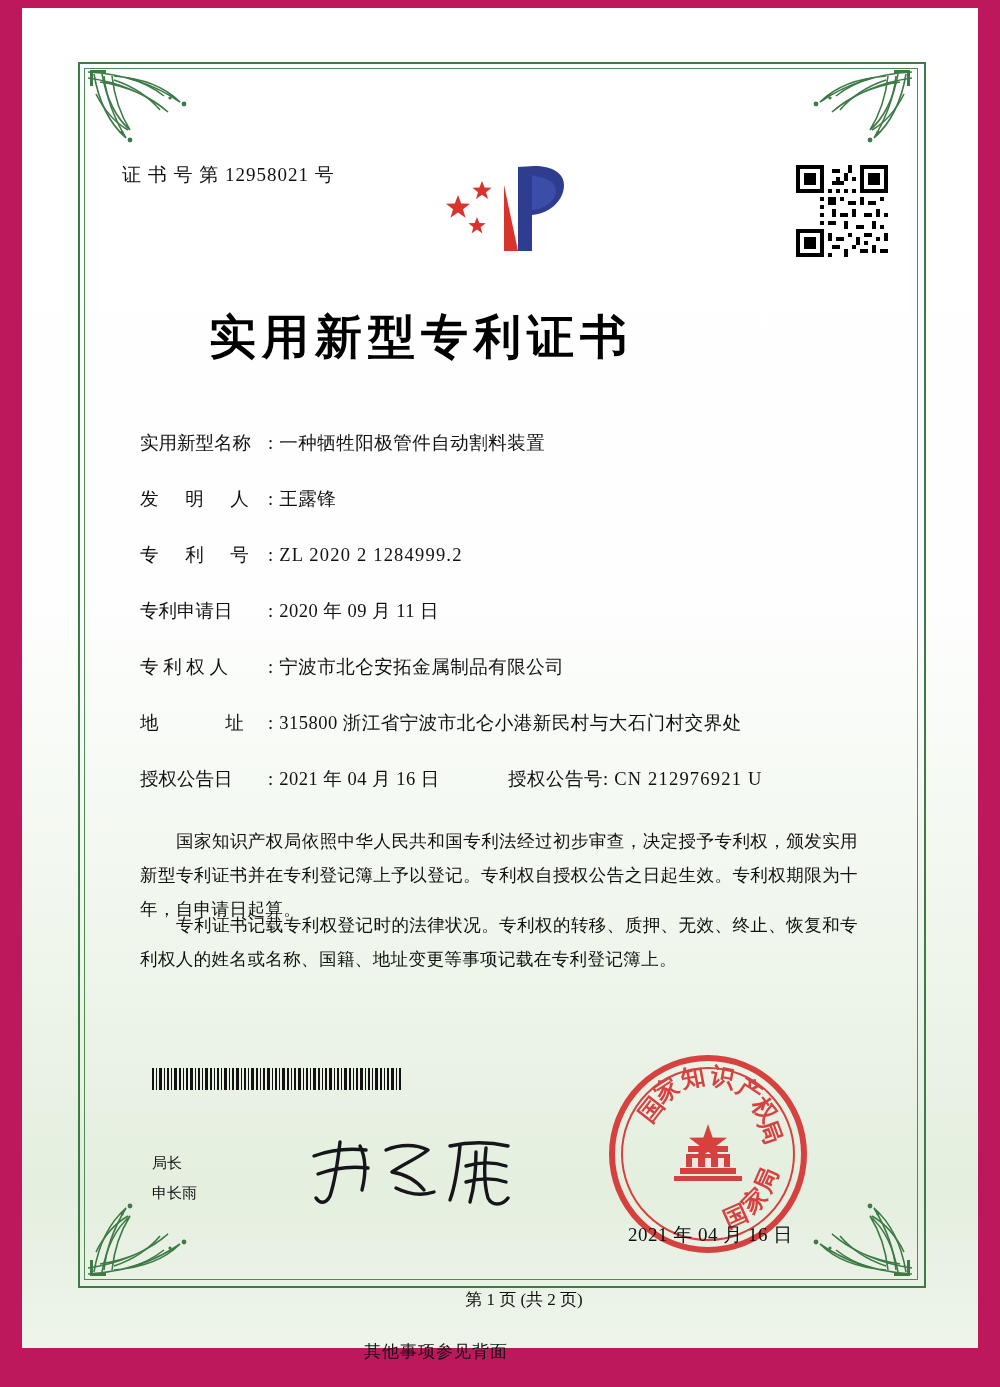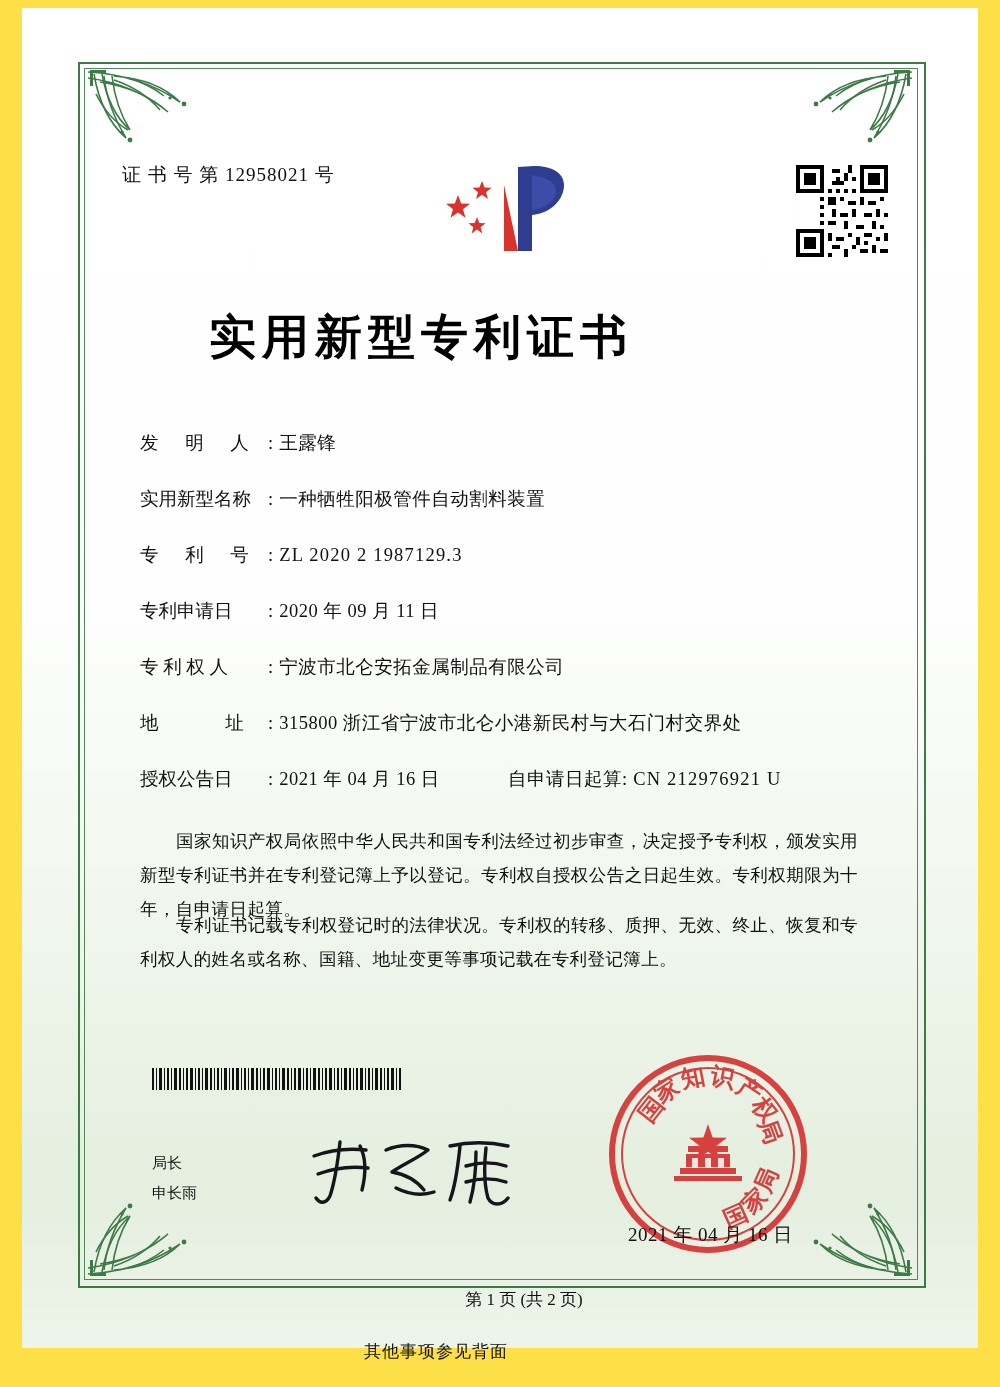--- a/index.html
+++ b/index.html
@@ -11,21 +11,21 @@
     width: 1000px;
     height: 1387px;
     font-family: "Liberation Serif", "DejaVu Serif", serif;
     overflow: hidden;
   }
 
   .page {
     position: relative;
     width: 1000px;
     height: 1387px;
-    background: #fde047;
+    background: #be185d;
   }
 
   
   .paper {
     position: absolute;
     left: 22px;
     top: 8px;
     width: 956px;
     height: 1340px;
     background:
@@ -395,41 +395,41 @@
         <rect x="8" y="22" width="1" height="1"></rect>
           <rect x="17" y="19" width="1" height="1"></rect>
       </g>
     </svg>
   </div>
 
   <div class="title">实用新型专利证书</div>
 
   <div class="fields">
     <div class="field-row">
+      <span class="f-label">实用新型名称</span><span class="f-colon">:</span><span class="f-value">一种牺牲阳极管件自动割料装置</span>
+    </div>
+    <div class="field-row">
       <span class="f-label sp4">发 明 人</span><span class="f-colon">:</span><span class="f-value">王露锋</span>
     </div>
     <div class="field-row">
-      <span class="f-label">实用新型名称</span><span class="f-colon">:</span><span class="f-value">一种牺牲阳极管件自动割料装置</span>
-    </div>
-    <div class="field-row">
-      <span class="f-label sp4">专 利 号</span><span class="f-colon">:</span><span class="f-value mono-sp">ZL 2020 2 1987129.3</span>
+      <span class="f-label sp4">专 利 号</span><span class="f-colon">:</span><span class="f-value mono-sp">ZL 2020 2 1284999.2</span>
     </div>
     <div class="field-row">
       <span class="f-label">专利申请日</span><span class="f-colon">:</span><span class="f-value">2020 年 09 月 11 日</span>
     </div>
     <div class="field-row">
       <span class="f-label">专 利 权 人</span><span class="f-colon">:</span><span class="f-value">宁波市北仑安拓金属制品有限公司</span>
     </div>
     <div class="field-row">
       <span class="f-label sp5">地 址</span><span class="f-colon">:</span><span class="f-value">315800 浙江省宁波市北仑小港新民村与大石门村交界处</span>
     </div>
     <div class="field-row row-split">
       <span class="f-label">授权公告日</span><span class="f-colon">:</span><span class="f-value">2021 年 04 月 16 日</span>
       <span class="second">
-        <span class="f-label2">自申请日起算</span><span class="f-colon">:</span><span class="f-value mono-sp">CN 212976921 U</span>
+        <span class="f-label2">授权公告号</span><span class="f-colon">:</span><span class="f-value mono-sp">CN 212976921 U</span>
       </span>
     </div>
   </div>
 
   <div class="para p1"><span class="indent"></span><span>国家知识产权局依照中华人民共和国专利法经过初步审查，决定授予专利权，颁发实用新型专利证书并在专利登记簿上予以登记。专利权自授权公告之日起生效。专利权期限为十年，自申请日起算。</span></div>
   <div class="para p2"><span class="indent"></span><span>专利证书记载专利权登记时的法律状况。专利权的转移、质押、无效、终止、恢复和专利权人的姓名或名称、国籍、地址变更等事项记载在专利登记簿上。</span></div>
 
   <div class="barcode">
     <svg width="252" height="22" viewBox="0 0 252 22" shape-rendering="crispEdges">
       <rect width="252" height="22" fill="#ffffff" fill-opacity="0"></rect>

